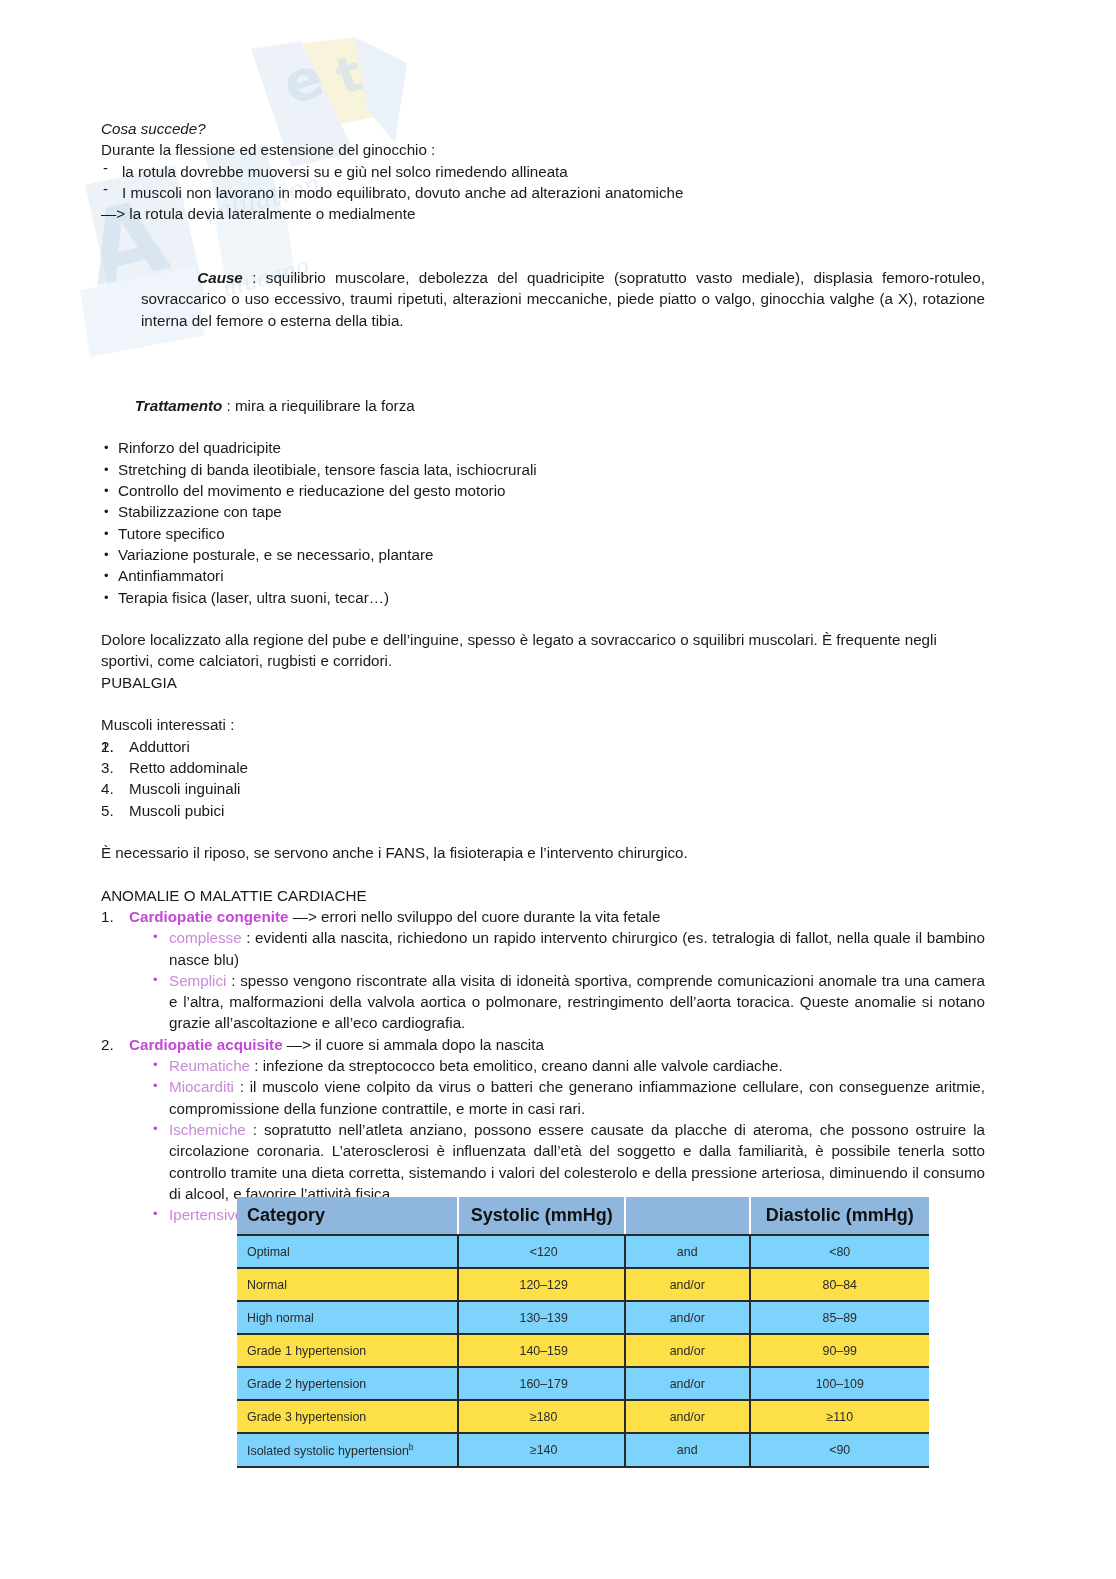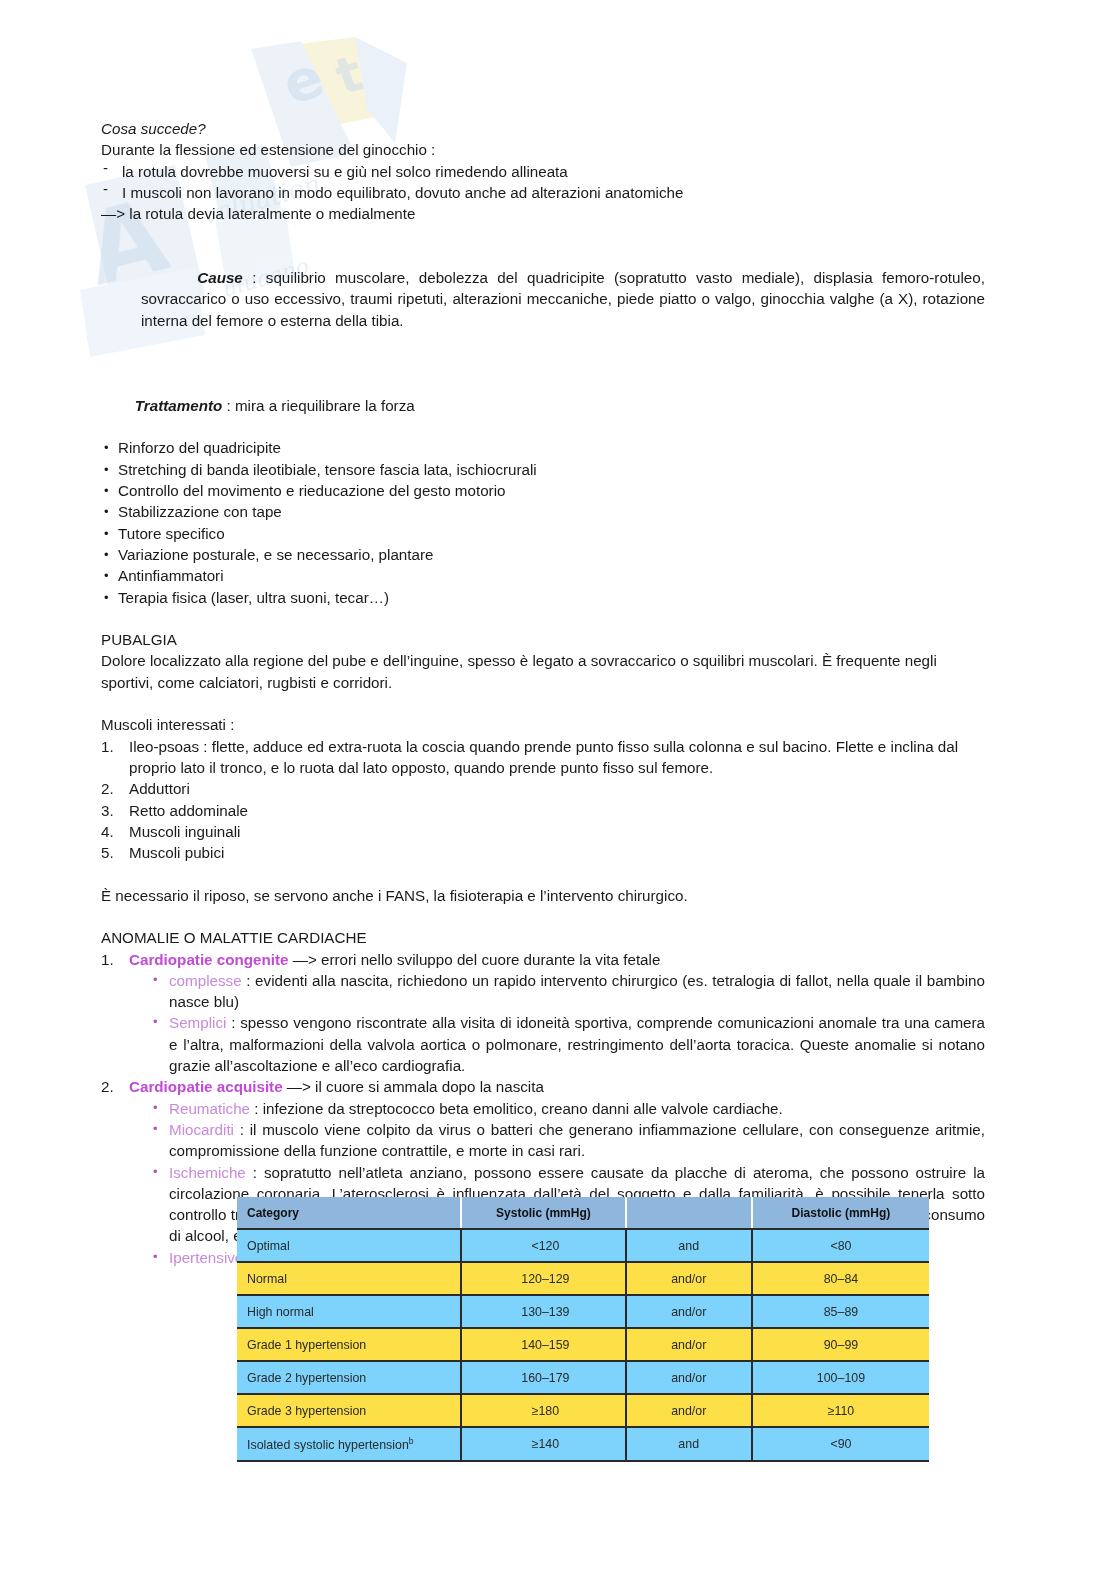--- a/index.html
+++ b/index.html
@@ -128,21 +128,21 @@
   }
   table.bp th, table.bp td {
     padding: 8px 10px;
     height: 15px;
     vertical-align: middle;
   }
   table.bp thead th {
     background: #8fb7dd;
     color: #111;
     font-weight: bold;
-    font-size: 12px;
+    font-size: 18px;
     text-align: left;
     border-bottom: 2px solid #2a2a2a;
   }
   table.bp thead th.ctr { text-align: center; }
   table.bp thead th.gap { background: #8fb7dd; }
   table.bp tbody tr.alt td { background: #fde047; }
   table.bp tbody tr td { border-bottom: 2px solid #2a2a2a; background: #7dd3fc; }
   table.bp tbody tr:last-child td { border-bottom: 2px solid #2a2a2a; }
   table.bp td.cat { text-align: left; width: 232px; }
   table.bp td.val { text-align: center; width: 160px; padding-left: 14px; }
@@ -227,31 +227,30 @@
         <li><span class="bul">•</span><span>Tutore specifico</span></li>
         <li><span class="bul">•</span><span>Variazione posturale, e se necessario, plantare</span></li>
         <li><span class="bul">•</span><span>Antinfiammatori</span></li>
         <li><span class="bul">•</span><span>Terapia fisica (laser, ultra suoni, tecar…)</span></li>
       </ul>
     </div>
 
     <div class="spacer"></div>
 
     <div>
+      <p class="ln">Dolore localizzato alla regione del pube e dell’inguine, spesso è legato a sovraccarico o squilibri muscolari. È frequente negli sportivi, come calciatori, rugbisti e corridori.</p>
       <p class="ln">PUBALGIA</p>
-      <p class="ln">Dolore localizzato alla regione del pube e dell’inguine, spesso è legato a sovraccarico o squilibri muscolari. È frequente negli sportivi, come calciatori, rugbisti e corridori.</p>
 
       <div class="spacer"></div>
 
       <p class="ln">Muscoli interessati :</p>
 
       <ul class="numlist">
         <li>
           <span class="num">1.</span>
-          <span>Ileo-psoas : flette, adduce ed extra-ruota la coscia quando prende punto fisso sulla colonna e sul bacino. Flette e inclina dal proprio lato il tronco, e lo ruota dal lato opposto, quando prende punto fisso sul femore.</span>
         </li>
         <li>
           <span class="num">2.</span>
           <span>Adduttori</span>
         </li>
         <li>
           <span class="num">3.</span>
           <span>Retto addominale</span>
         </li>
         <li>

